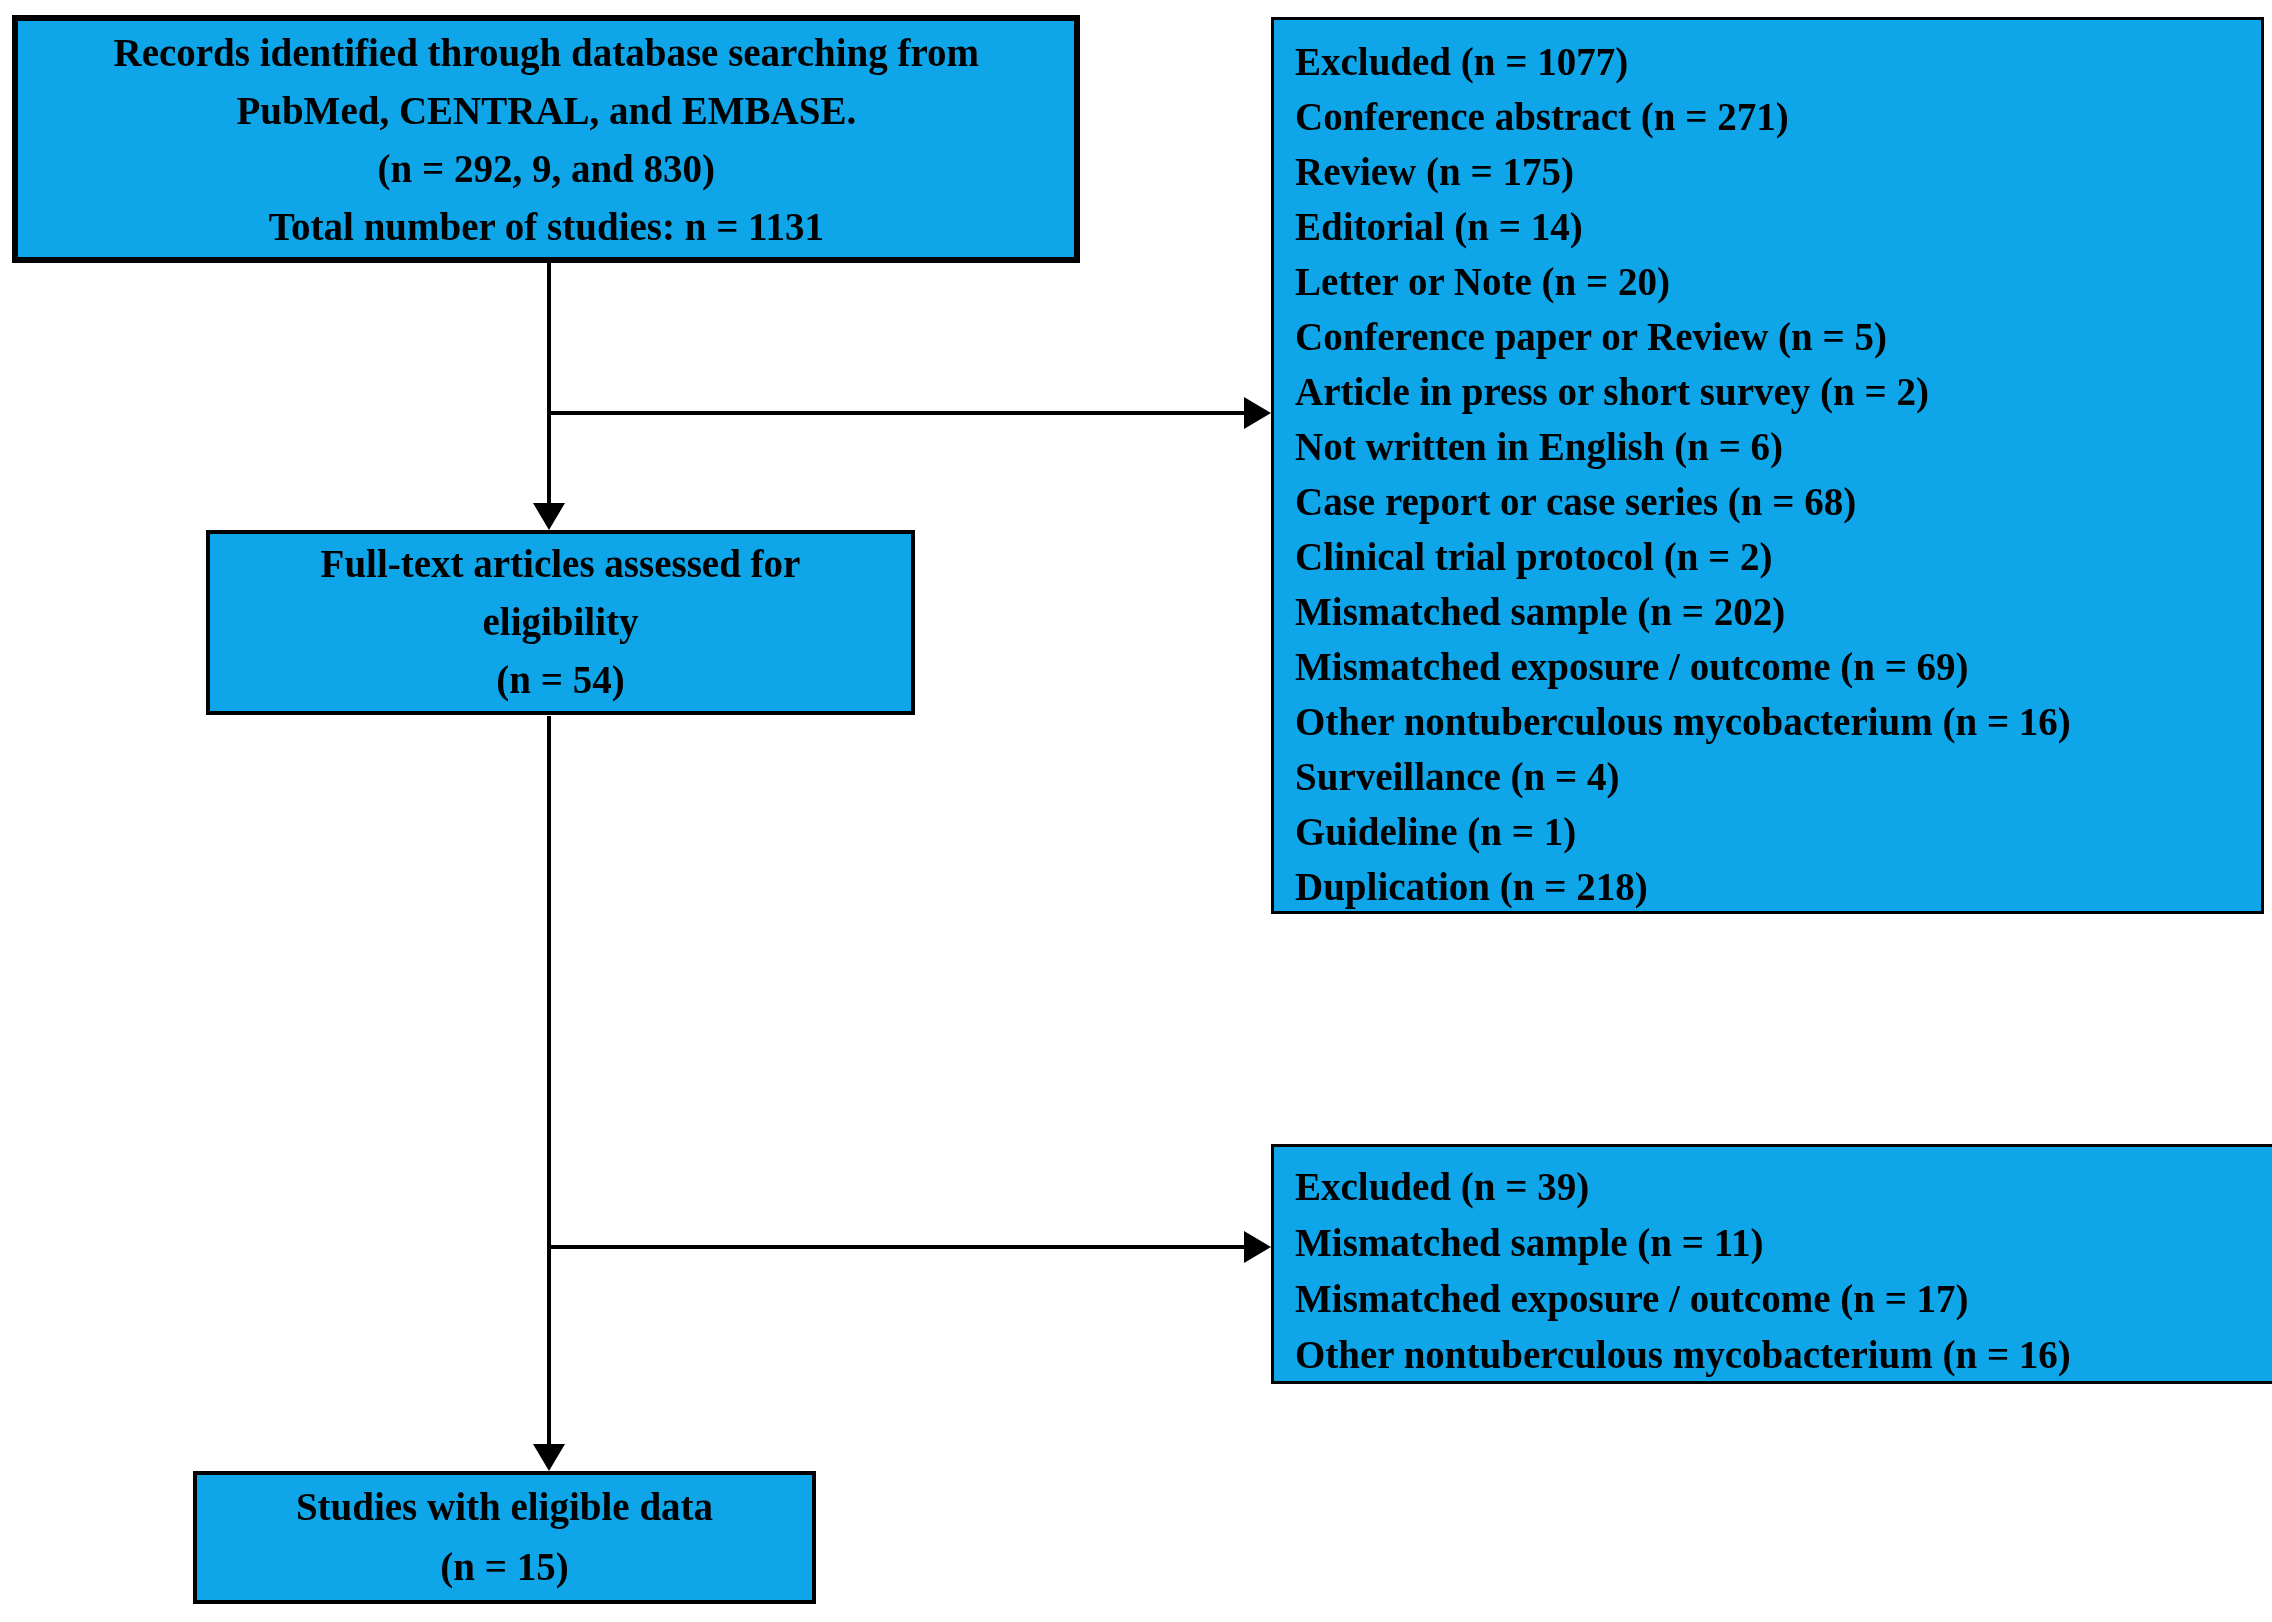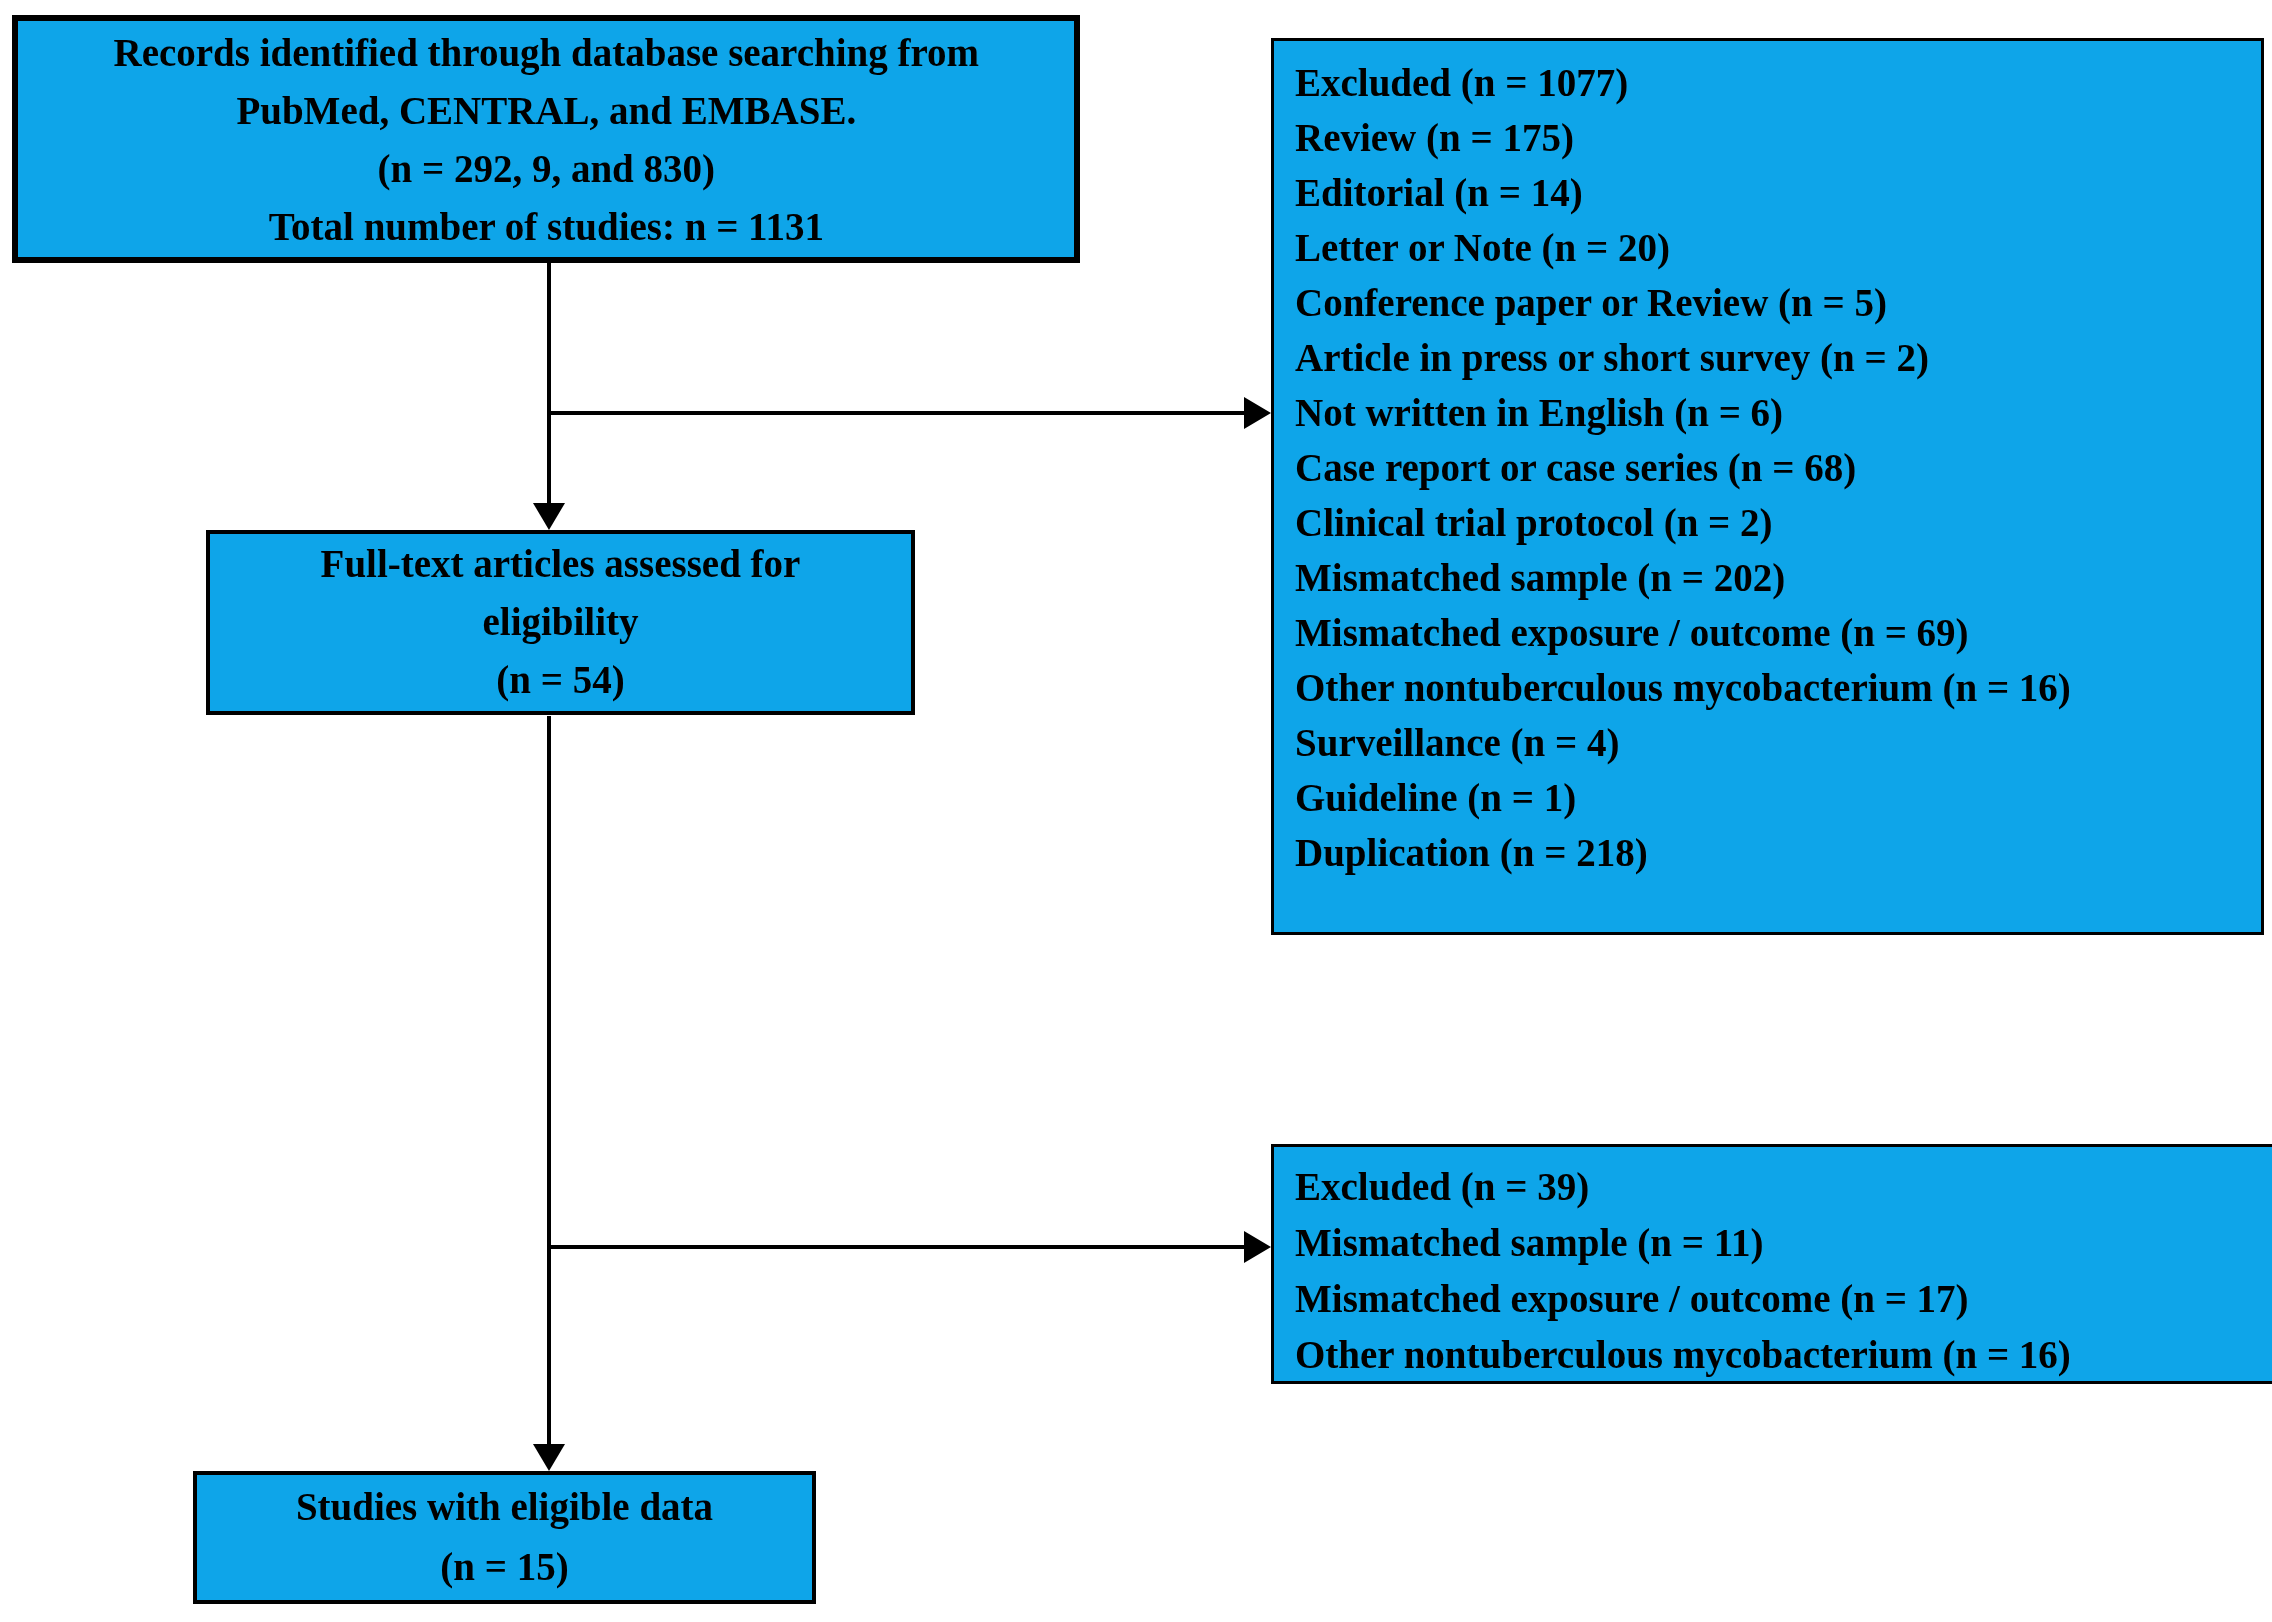--- a/index.html
+++ b/index.html
@@ -38,21 +38,20 @@
   }
   
   #box-excluded-1 {
     left: 1271px; top: 17px;
     width: 993px; height: 897px;
     border-width: 3.7px;
     text-align: left;
     font-size: 39px;
     line-height: 55px;
     padding: 13.5px 6.1px 0 21px;
-    margin-top: 21px;
   }
   
   #box-fulltext {
     left: 206px; top: 530px;
     width: 709px; height: 185px;
     border-width: 4.9px;
     text-align: center;
     font-size: 39px;
     line-height: 58px;
     padding-top: 1.2px;
@@ -113,20 +112,21 @@
 
   <div class="box" id="box-identification">
     <div class="line">Records identified through database searching from</div>
     <div class="line">PubMed, CENTRAL, and EMBASE.</div>
     <div class="line">(n = 292, 9, and 830)</div>
     <div class="line">Total number of studies: n = 1131</div>
   </div>
 
   <div class="box" id="box-excluded-1">
     <div class="line">Excluded (n = 1077)</div>
+    <div class="line">Conference abstract (n = 271)</div>
     <div class="line">Review (n = 175)</div>
     <div class="line">Editorial (n = 14)</div>
     <div class="line">Letter or Note (n = 20)</div>
     <div class="line">Conference paper or Review (n = 5)</div>
     <div class="line">Article in press or short survey (n = 2)</div>
     <div class="line">Not written in English (n = 6)</div>
     <div class="line">Case report or case series (n = 68)</div>
     <div class="line">Clinical trial protocol (n = 2)</div>
     <div class="line">Mismatched sample (n = 202)</div>
     <div class="line">Mismatched exposure / outcome (n = 69)</div>

